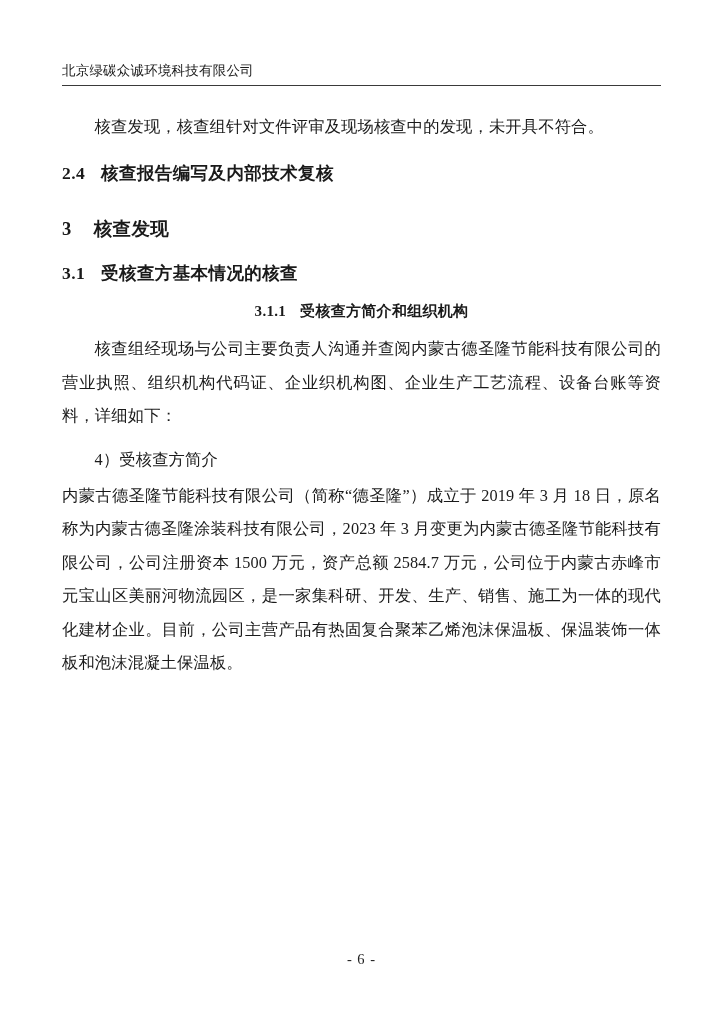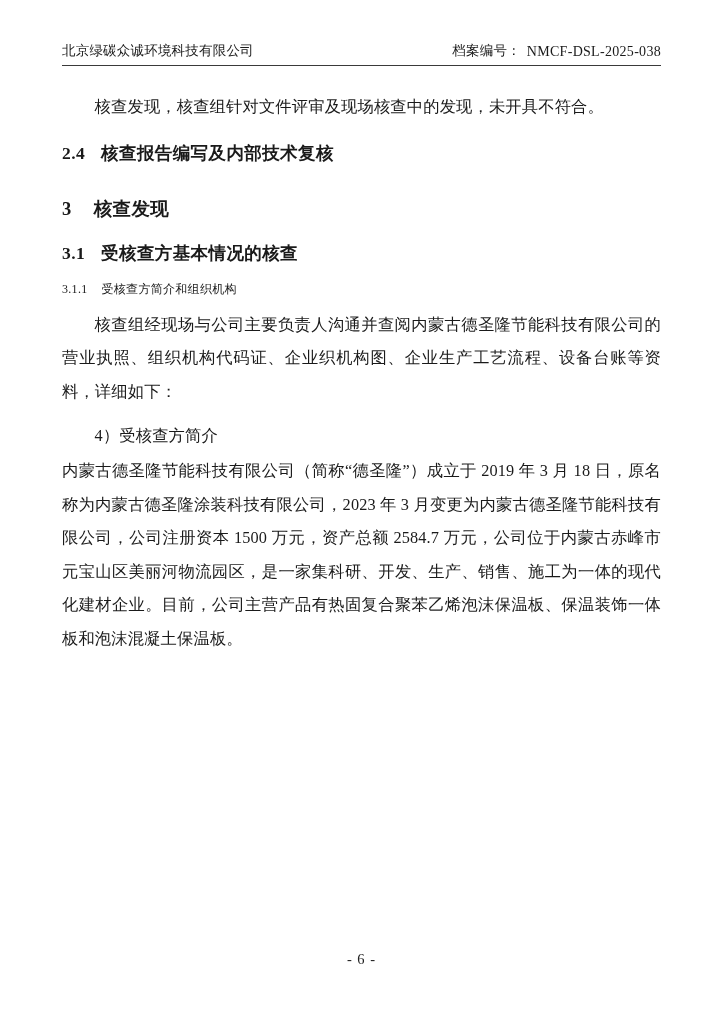--- a/index.html
+++ b/index.html
@@ -12,21 +12,21 @@
     height: 1024px;
     font-family: "Liberation Serif", "DejaVu Serif", serif;
     color: #1a1a1a;
     position: relative;
     overflow: hidden;
   }
   .page {
     width: 723px;
     height: 1024px;
     box-sizing: border-box;
-    padding: 42px 62px 0 62px;
+    padding: 62px 62px 0 62px;
     position: relative;
     background: #fff;
   }
   
   .header {
     display: flex;
     align-items: flex-end;
     justify-content: space-between;
     font-size: 13.5px;
     letter-spacing: 0.2px;
@@ -77,25 +77,26 @@
     font-size: 18.5px;
     font-weight: bold;
     margin: 30px 0 12px 0;
     letter-spacing: 0.4px;
     line-height: 1.5;
   }
   h1.heading-1 .num {
     margin-right: 22px;
   }
   h3.heading-3 {
-    font-size: 12px;
-    font-weight: normal;
+    font-size: 15px;
+    font-weight: bold;
     margin: 14px 0 10px 0;
     letter-spacing: 0.3px;
     line-height: 1.5;
+    text-align: center;
   }
   h3.heading-3 .num {
     margin-right: 14px;
   }
   .list-item {
     font-size: 16.3px;
     line-height: 2.06;
     text-indent: 2em;
     margin: 10px 0 2px 0;
     letter-spacing: 0.15px;
@@ -112,24 +113,20 @@
     color: #222;
   }
 </style>
 </head>
 <body>
 
 <div class="page">
 
   <div class="header">
     <div class="header-left">北京绿碳众诚环境科技有限公司</div>
-    <div class="header-right">
-      <span class="label">档案编号：</span>
-      <span class="code">NMCF-DSL-2025-038</span>
-    </div>
   </div>
 
   <p class="para indent">核查发现，核查组针对文件评审及现场核查中的发现，未开具不符合。</p>
 
   <h2 class="heading-2">
     <span class="num">2.4</span><span>核查报告编写及内部技术复核</span>
   </h2>
 
 
   <h1 class="heading-1">

